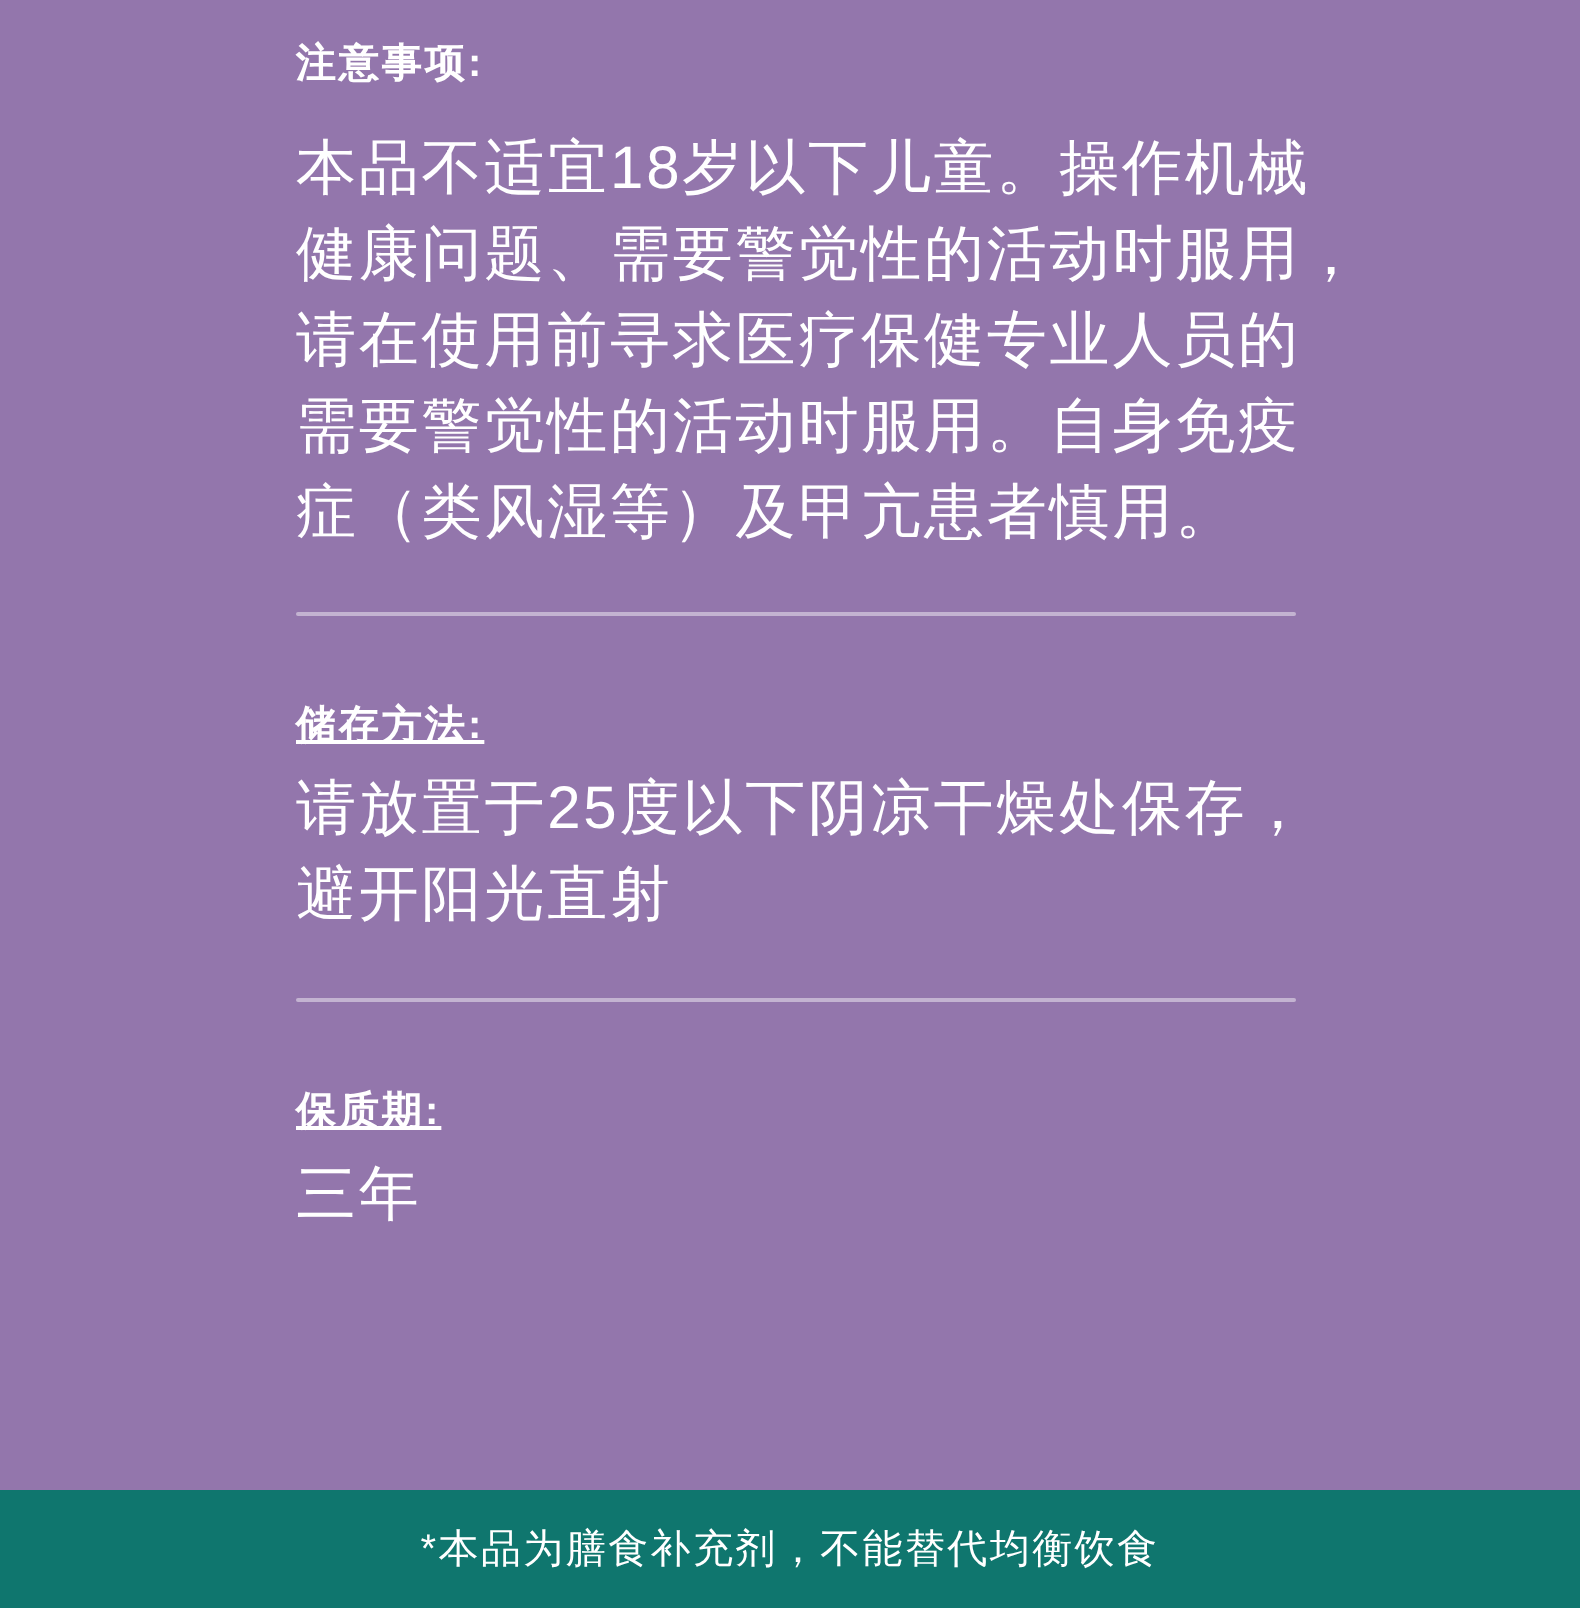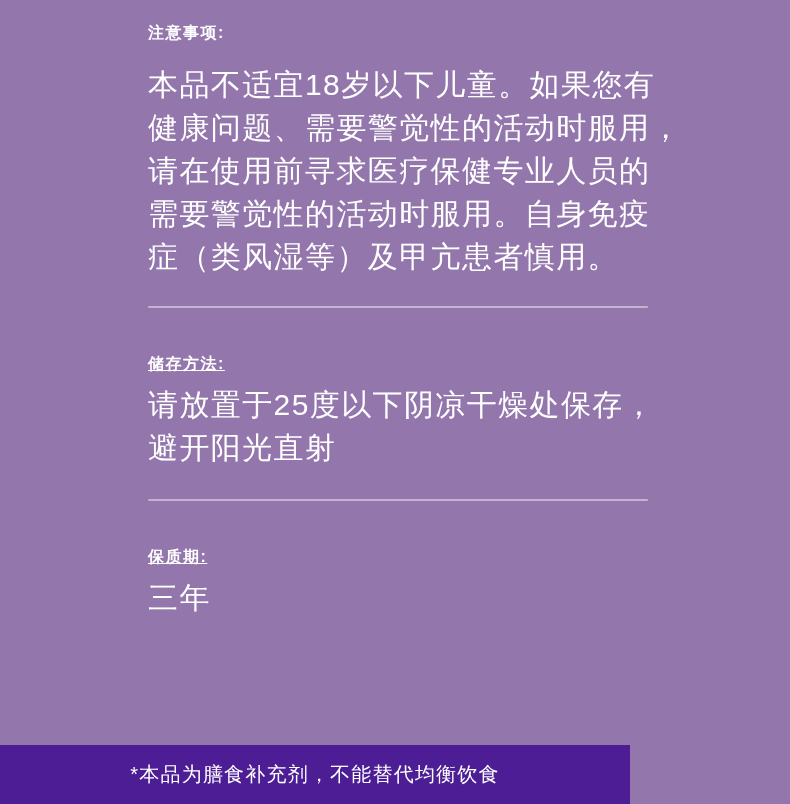--- a/index.html
+++ b/index.html
@@ -17,21 +17,21 @@
     position: relative;
     width: 790px;
     height: 804px;
     background: #9376AC;
   }
   .content {
     padding: 19px 0 0 148px;
     width: 505px;
   }
   .section-heading {
-    font-size: 16px;
+    font-size: 20px;
     font-weight: 700;
     line-height: 27px;
     letter-spacing: 1.5px;
     margin: 0;
   }
   .body-text {
     margin: 17px 0 0 0;
     font-size: 30px;
     font-weight: 400;
     line-height: 43px;
@@ -51,43 +51,43 @@
     margin-top: 42px;
     text-decoration: underline;
   }
   .body-text.tight {
     margin-top: 6px;
   }
   .footer-bar {
     position: absolute;
     left: 0;
     bottom: 0;
-    width: 630px;
+    width: 790px;
     height: 59px;
-    background: #4c1d95;
+    background: #0f766e;
     display: flex;
     align-items: center;
     justify-content: center;
   }
   .footer-text {
     font-size: 20px;
     font-weight: 400;
     letter-spacing: 1.2px;
     color: #FFFFFF;
   }
 </style>
 </head>
 <body>
 
 <div class="panel">
   <div class="content">
 
     <h3 class="section-heading">注意事项:</h3>
     <div class="body-text">
-      <div class="line">本品不适宜18岁以下儿童。如果您有</div>
+      <div class="line">本品不适宜18岁以下儿童。操作机械</div>
       <div class="line">健康问题、需要警觉性的活动时服用，</div>
       <div class="line">请在使用前寻求医疗保健专业人员的</div>
       <div class="line">需要警觉性的活动时服用。自身免疫</div>
       <div class="line">症（类风湿等）及甲亢患者慎用。</div>
     </div>
 
     <div class="divider"></div>
 
     <h3 class="section-heading after-divider">储存方法:</h3>
     <div class="body-text tight">

